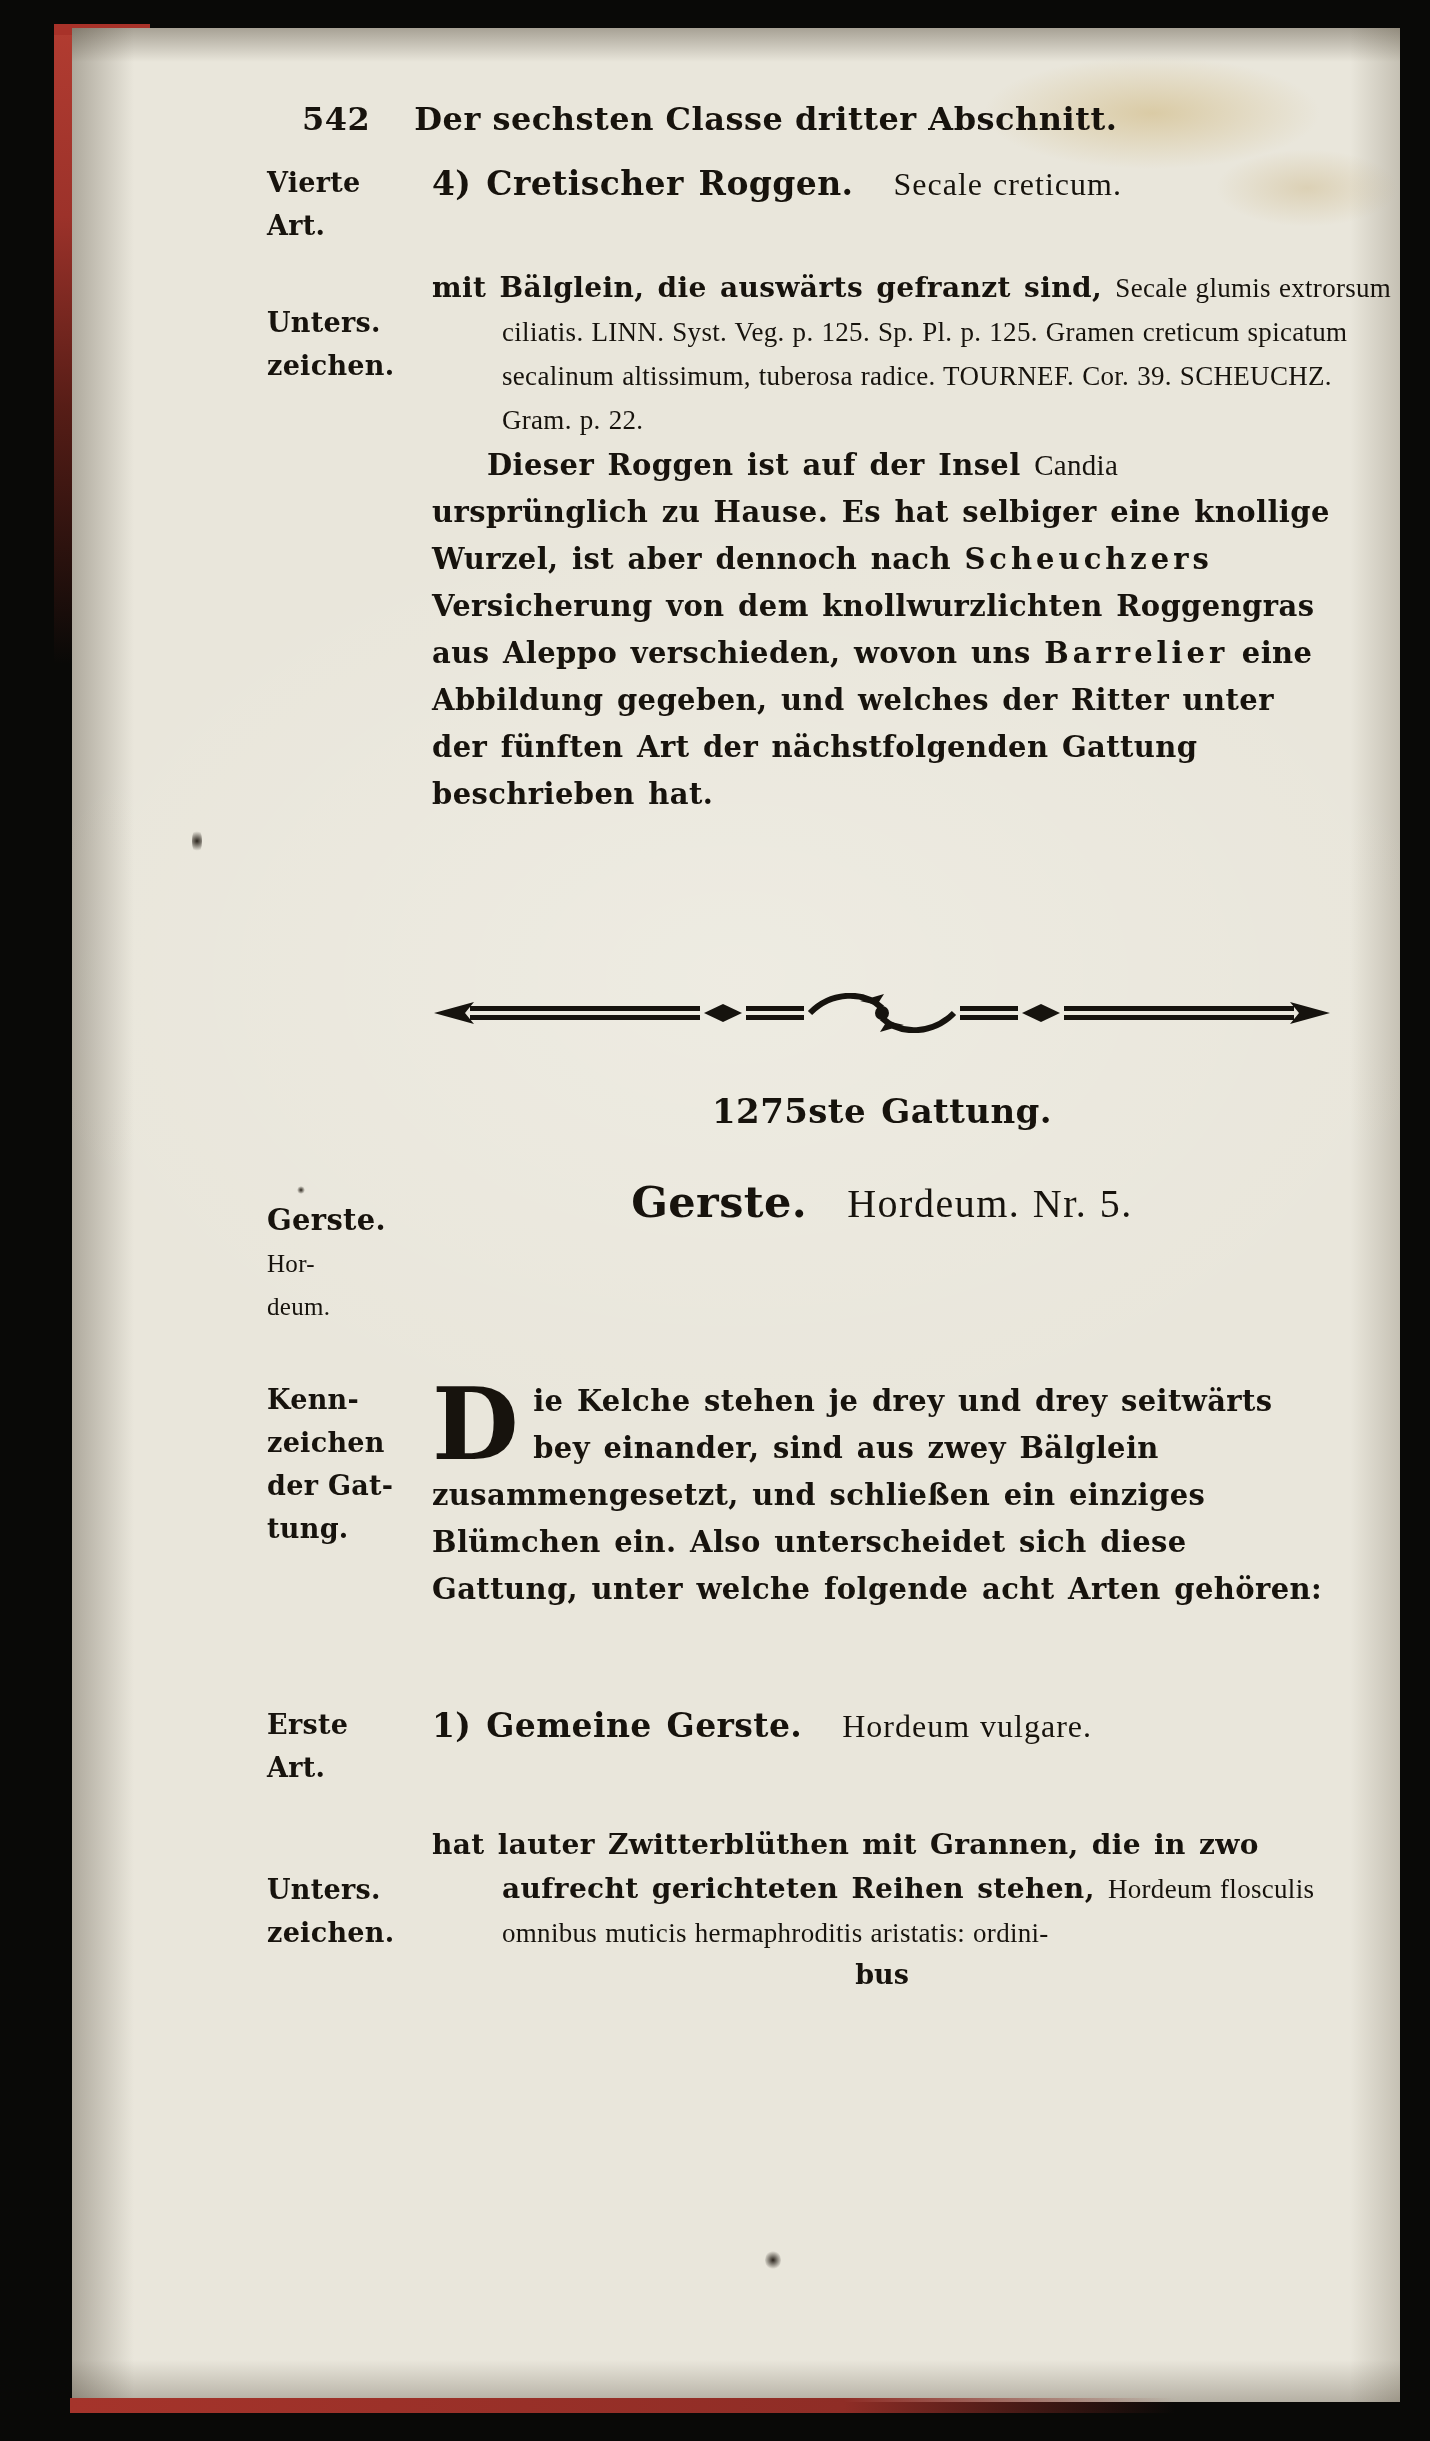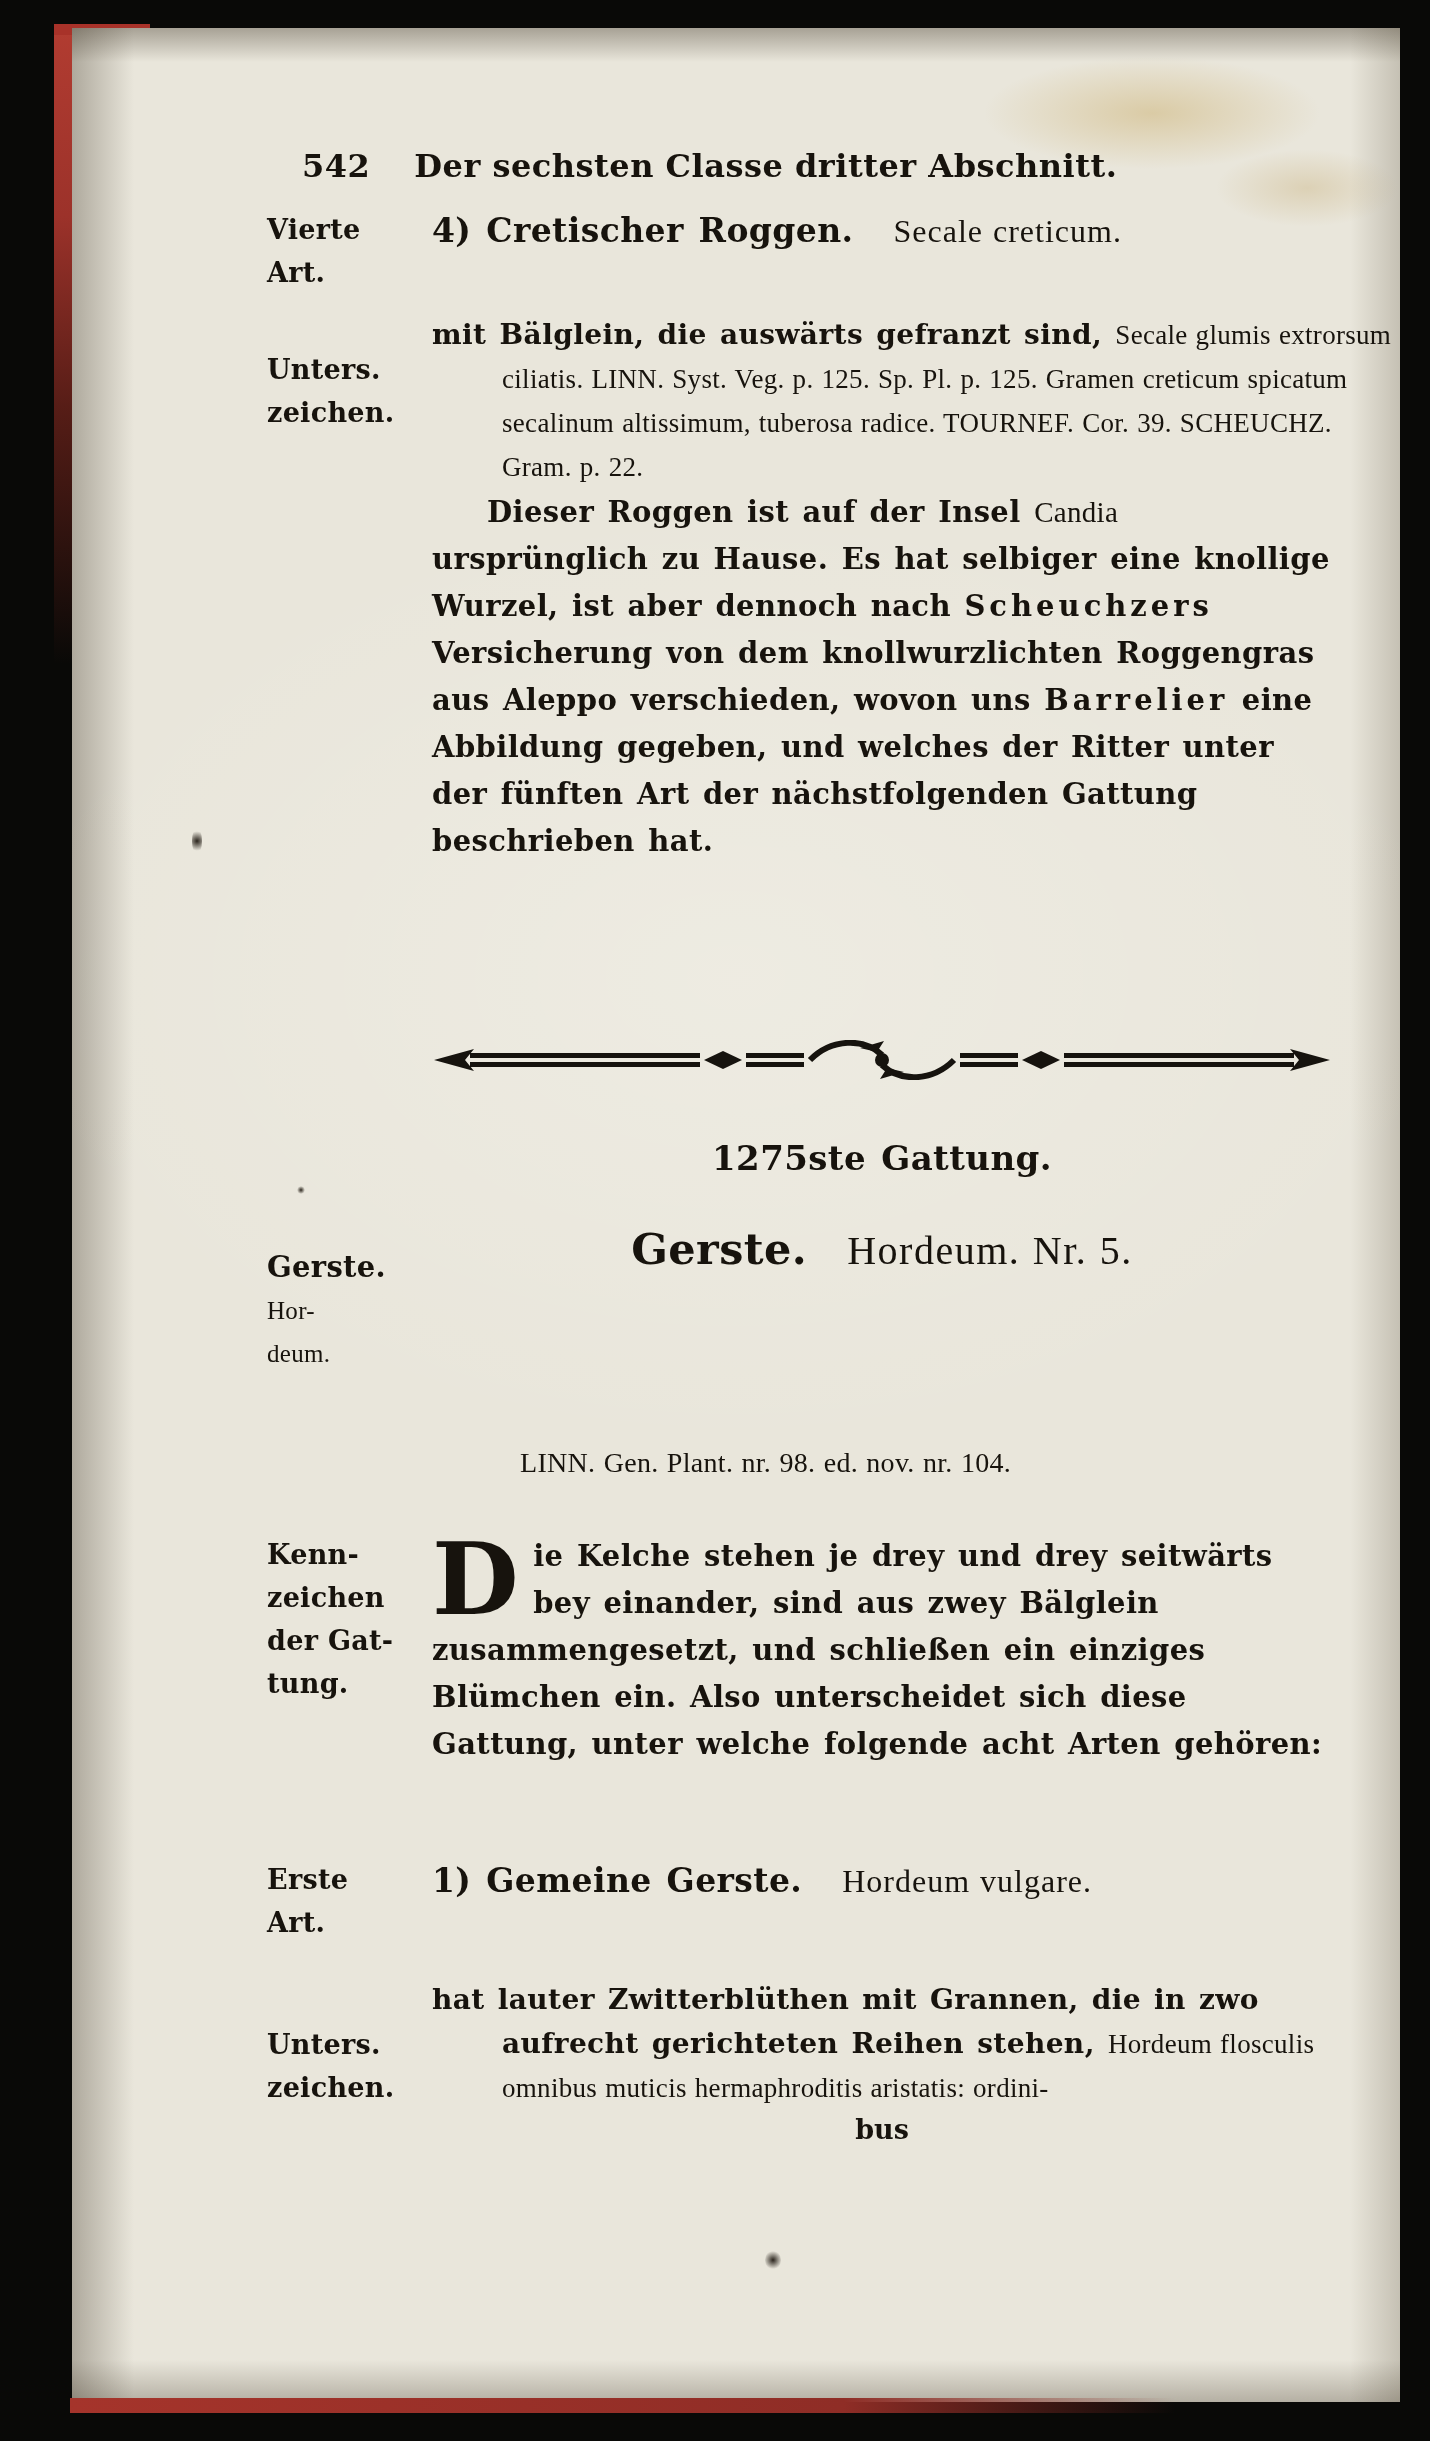--- a/index.html
+++ b/index.html
@@ -21,21 +21,21 @@
     background-image:
       radial-gradient(ellipse 240px 80px at 1080px 85px, rgba(200,170,100,.45), rgba(200,170,100,0) 70%),
       radial-gradient(ellipse 130px 55px at 1235px 160px, rgba(190,160,95,.30), rgba(190,160,95,0) 70%),
       radial-gradient(ellipse 900px 600px at 50% 40%, rgba(255,255,250,.22), rgba(255,255,250,0) 80%),
       linear-gradient(90deg, rgba(55,45,30,.33) 0px, rgba(55,45,30,0) 62px),
       linear-gradient(270deg, rgba(70,60,40,.22) 0px, rgba(70,60,40,0) 50px),
       linear-gradient(180deg, rgba(60,50,35,.38) 0px, rgba(60,50,35,0) 34px),
       linear-gradient(0deg, rgba(60,50,35,.30) 0px, rgba(60,50,35,0) 42px);
   }
 
-  .content{position:relative;padding:116px 70px 0 195px;}
+  .content{position:relative;padding:69px 70px 0 195px;}
   .row{display:flex;align-items:flex-start;}
   .note{flex:0 0 150px;margin-right:15px;}
   .main{flex:0 0 900px;max-width:900px;}
   p,h1,h2,h3{margin:0;}
 
   .hdr{display:flex;gap:44px;margin-left:35px;font-weight:700;font-size:32px;line-height:44px;letter-spacing:.5px;}
 
   .note-line{font-weight:700;font-size:27px;line-height:43px;letter-spacing:.3px;}
   .note-lat{font-weight:400;font-size:25px;font-family:"Liberation Serif","DejaVu Serif",serif;}
   .note-big{font-size:29px;}
@@ -143,24 +143,20 @@
 
     <div class="row" style="margin-top:40px">
       <div class="note pt25">
         <div class="note-line note-big">Gerste.</div>
         <div class="note-line note-lat">Hor-</div>
         <div class="note-line note-lat">deum.</div>
       </div>
       <h1 class="main h1 center"><span class="frak gapde">Gerste.</span><span class="lat">Hordeum. Nr. 5.</span></h1>
     </div>
 
-    <div class="row" style="margin-top:68px">
-      <div class="note"></div>
-      <p class="main cite lat">LINN. Gen. Plant. nr. 98. ed. nov. nr. 104.</p>
-    </div>
 
     <div class="row" style="margin-top:50px">
       <div class="note">
         <div class="note-line">Kenn-</div>
         <div class="note-line">zeichen</div>
         <div class="note-line">der Gat-</div>
         <div class="note-line">tung.</div>
       </div>
       <p class="main body frak"><span class="dropcap">D</span><span>ie Kelche stehen je drey und drey seitwärts bey einander, sind aus zwey Bälglein zusammengesetzt, und schließen ein einziges Blümchen ein. Also unterscheidet sich diese Gattung, unter welche folgende acht Arten gehören:</span></p>
     </div>

